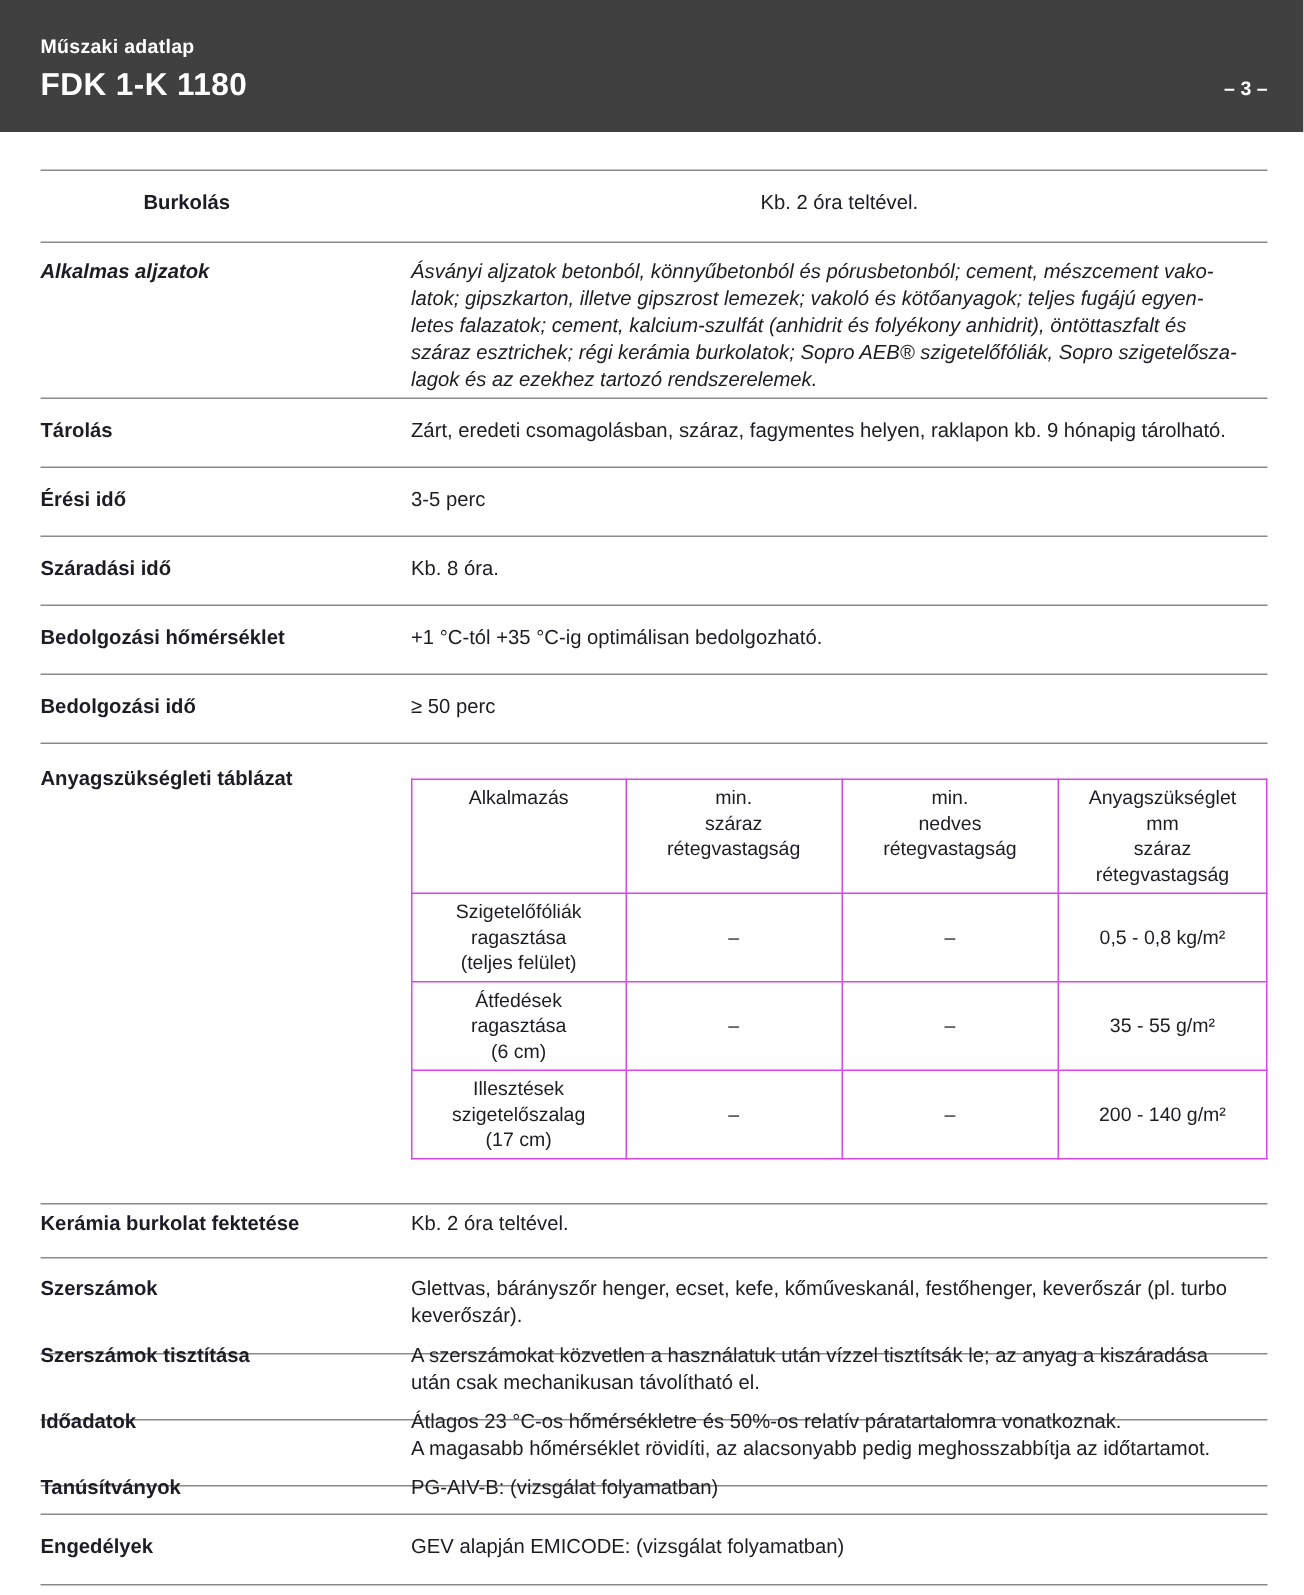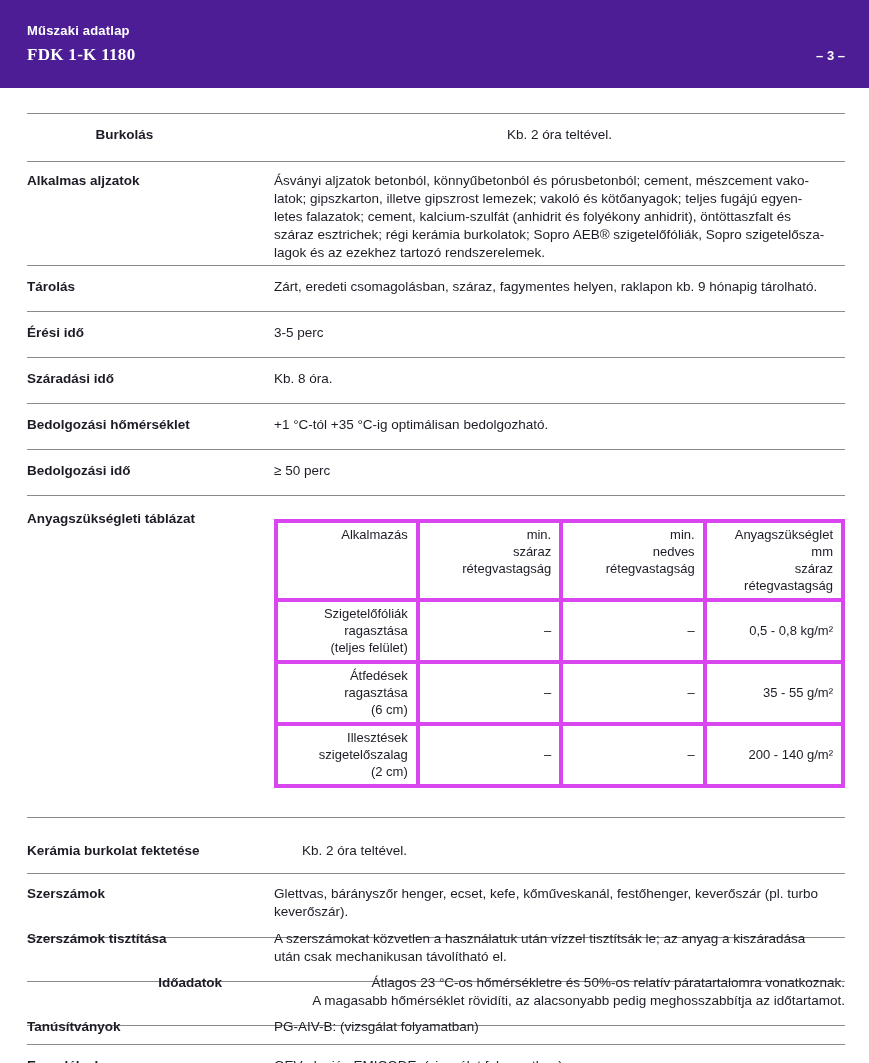--- a/index.html
+++ b/index.html
@@ -7,43 +7,42 @@
     width: 869px;
     height: 1063px;
     background: #ffffff;
     font-family: "Liberation Sans", sans-serif;
     color: #1c1c26;
     overflow: hidden;
   }
 
   
   .band {
-    background: #4c1d95;
+    background: #404040;
     height: 88px;
     box-sizing: border-box;
     padding: 23px 24px 0 27px;
     color: #ffffff;
   }
   .doc-type {
     font-size: 13px;
     font-weight: 700;
     letter-spacing: 0.2px;
   }
   .band-bottom {
     display: flex;
     justify-content: space-between;
     align-items: baseline;
     margin-top: 7px;
   }
   .title {
-    font-size: 17px;
+    font-size: 21px;
     font-weight: 700;
     margin: 0;
     letter-spacing: 0.3px;
-    font-family: Liberation Serif, serif;
   }
   .page-num {
     font-size: 13px;
     font-weight: 700;
   }
 
   
   .content {
     margin: 25px 24px 0 27px;
     border-bottom: 1px solid #8a8a8a;
@@ -62,55 +61,55 @@
     padding-right: 6px;
     box-sizing: border-box;
   }
   .value {
     flex: 1;
     white-space: pre-line;
     margin-left: 46px;
   }
 
   .row-burkolas   { padding: 12px 0 17px; text-align: center; }
-  .row-alkalmas   { padding: 10px 0 3px; }
+  .row-alkalmas   { padding: 10px 0 3px; font-style: italic; }
   .row-table      { padding: 5px 0 11px; }
   .row-table .label { padding-top: 9px; }
-  .row-keramia    { padding: 24px 0 13px; gap: 28px; }
+  .row-keramia    { padding: 4px 0 13px; }
   .row-szerszamok { padding: 11px 0 9px; }
   .row-engedelyek { padding: 12px 0 16px; }
 
   
   .row.strike {
     border-top: none;
     position: relative;
     z-index: 0;
     padding: 0 0 8px;
   }
   .row.strike::before {
     content: "";
     position: absolute;
     left: 0; right: 0; top: 7px;
     height: 1px;
     background: #8a8a8a;
     z-index: -1;
   }
-  .row-idoadatok     { padding-bottom: 12px; text-align: right; }
+  .row-idoadatok     { padding-bottom: 12px; }
   .row-tanusitvanyok { padding-bottom: 33px; }
 
   
   .mat-table {
     border-collapse: collapse;
     width: 100%;
     table-layout: fixed;
   }
   .mat-table th, .mat-table td {
-    border: 4px solid #d946ef;
+    border: 1px solid #d946ef;
     font-weight: 400;
-    text-align: right;
+    text-align: center;
     white-space: pre-line;
     font-size: 13px;
     line-height: 17px;
     padding: 3px 8px 4px;
   }
   .mat-table th { vertical-align: top; }
   .mat-table td { vertical-align: middle; }
 </style>
 </head>
 <body>
@@ -201,21 +200,21 @@
               <td>Átfedések
 ragasztása
 (6 cm)</td>
               <td>–</td>
               <td>–</td>
               <td>35 - 55 g/m²</td>
             </tr>
             <tr>
               <td>Illesztések
 szigetelőszalag
-(2 cm)</td>
+(17 cm)</td>
               <td>–</td>
               <td>–</td>
               <td>200 - 140 g/m²</td>
             </tr>
           </tbody>
         </table>
       </div>
     </div>
 
     <div class="row row-keramia">

